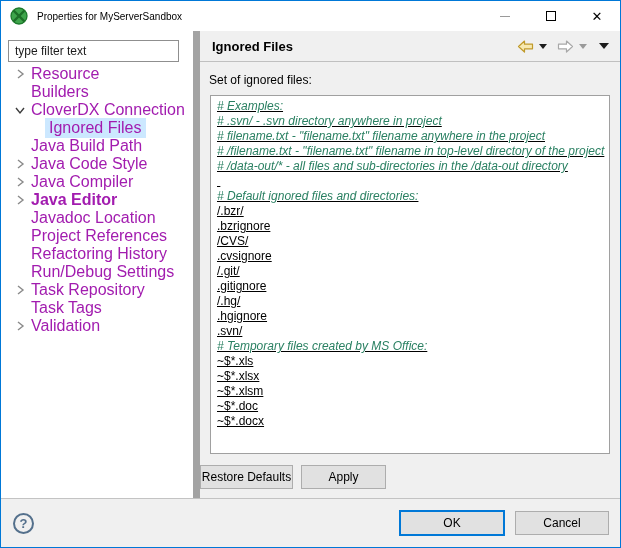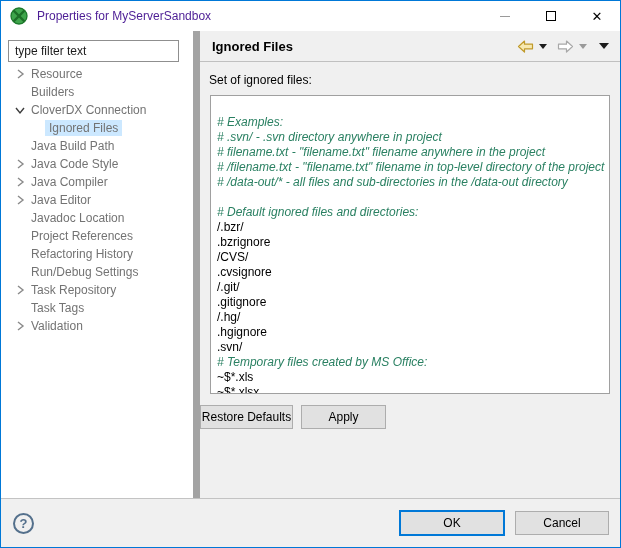--- a/index.html
+++ b/index.html
@@ -8,59 +8,59 @@
 
   .window {
     position:relative; width:621px; height:548px;
     background:#ffffff; border:1px solid #0078d7;
     overflow:hidden;
   }
 
   
   .titlebar { height:30px; display:flex; align-items:center; background:#fff; }
   .app-icon { width:18px; height:18px; margin-left:9px; flex:0 0 auto; }
-  .title-text { margin-left:9px; font-size:12px; color:#4c1d95; white-space:nowrap; }
+  .title-text { margin-left:9px; font-size:10px; color:#000000; white-space:nowrap; }
   .win-controls { margin-left:auto; display:flex; height:30px; }
   .win-btn { width:46px; height:30px; display:flex; align-items:center; justify-content:center; cursor:default; }
   .glyph-min { width:10px; height:1px; background:#9a9a9a; }
   .glyph-max { width:10px; height:10px; border:1px solid #000; }
   .glyph-close { font-size:13px; color:#000; line-height:1; }
 
   
   .body { display:flex; height:467px; }
 
   .sidebar { width:199px; background:#fff; border-right:7px solid #a3a3a3; }
   .filter-input {
     display:block; margin:9px 0 3px 7px; width:171px; height:22px;
     border:1px solid #8f8f8f; font-size:12px; padding:2px 6px;
     font-family:"Liberation Sans", sans-serif; color:#222; outline:none;
   }
   .filter-input::placeholder { color:#1c1c1c; opacity:1; }
 
-  .tree { margin-top:3px; font-size:12px; color:#737373; }
+  .tree { margin-top:3px; font-size:16px; color:#a21caf; }
   .tree-row { height:18px; display:flex; align-items:center; cursor:default; }
   .chev { width:14px; height:14px; display:inline-flex; align-items:center; justify-content:center; flex:0 0 auto; }
   .tree-label { padding:1px 4px; white-space:nowrap; }
   .tree-label.selected { background:#cce8ff; }
 
   .main { flex:1; background:#f0f0f0; display:flex; flex-direction:column; overflow:hidden; }
   .main-header { height:31px; display:flex; align-items:center; border-bottom:1px solid #c0c0c0; }
   .main-title { margin-left:12px; font-weight:bold; font-size:13px; color:#000; }
   .nav-icons { margin-left:auto; margin-right:11px; display:flex; align-items:center; }
   .nav-icons > * { margin-left:5px; }
   .tri { width:0; height:0; border-left:4px solid transparent; border-right:4px solid transparent; border-top:5px solid #1c1c1c; }
   .tri.gray { border-top-color:#9a9a9a; }
   .tri.big { border-left-width:5px; border-right-width:5px; border-top-width:6px; margin-left:12px; }
 
   .section-label { margin:11px 0 0 9px; font-size:12px; color:#000; }
 
   .editor {
-    margin:8px 10px 0 10px; height:299px; background:#fff;
-    border:1px solid #a0a0a0; padding:19px 6px; overflow:hidden;
-    font-size:12px; line-height:15px; cursor:text;
+    margin:8px 10px 0 10px; height:359px; background:#fff;
+    border:1px solid #a0a0a0; padding:3px 6px; overflow:hidden;
+    font-size:12px; line-height:15px; cursor:text;text-decoration:underline;
   }
   .editor-line { white-space:pre; min-height:15px; }
   .editor-line.comment { font-style:italic; }
 
   .panel-buttons { display:flex; justify-content:flex-start; margin:11px 11px 0 0; }
   .btn {
     background:#e1e1e1; border:1px solid #adadad; font-size:12px; height:24px;
     font-family:"Liberation Sans", sans-serif; color:#000; cursor:default;
   }
   .btn-restore { min-width:93px; margin-right:8px; }
@@ -143,21 +143,21 @@
             <span class="tree-label">Java Code Style</span>
           </div>
           <div class="tree-row" style="padding-left: 12px;">
             <span class="chev">
               <svg width="12" height="12" viewBox="0 0 12 12">
                 <polyline points="4,2 9,6 4,10" fill="none" stroke="#8a8a8a" stroke-width="1.4"></polyline>
               </svg>
             </span>
             <span class="tree-label">Java Compiler</span>
           </div>
-          <div class="tree-row" style="padding-left: 12px;">
+          <div class="tree-row" style="padding-left: 12px; font-weight: bold;">
             <span class="chev">
               <svg width="12" height="12" viewBox="0 0 12 12">
                 <polyline points="4,2 9,6 4,10" fill="none" stroke="#8a8a8a" stroke-width="1.4"></polyline>
               </svg>
             </span>
             <span class="tree-label">Java Editor</span>
           </div>
           <div class="tree-row" style="padding-left: 12px;">
             <span class="chev"></span>
             <span class="tree-label">Javadoc Location</span>

